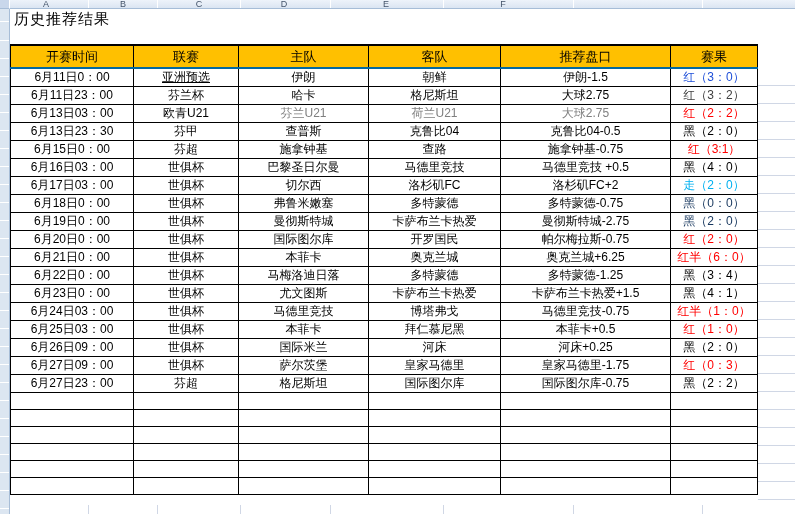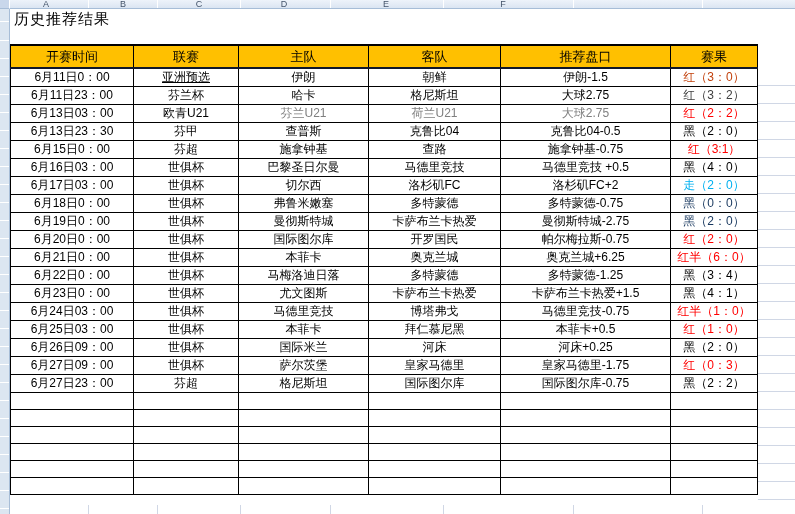--- a/index.html
+++ b/index.html
@@ -58,21 +58,21 @@
     border:1px solid #000; border-top:2px solid #000;
   }
   .results th, .results td {
     border:1px solid #000000;
     text-align:center; vertical-align:middle;
     overflow:hidden; white-space:nowrap;
     font-weight:normal;
   }
   .results th {
     background:#ffc000; height:23px; font-size:13px; color:#000;
-    border-bottom:2px solid #0f172a;
+    border-bottom:2px solid #0369a1;
   }
   .results td { height:17px; font-size:12px; line-height:17px; color:#000; }
   .results td.underline { text-decoration:underline; }
   .results td.muted { color:#7f7f7f;margin-top:36px; }
 </style>
 </head>
 <body>
 
 <div class="sheet">
 
@@ -126,21 +126,21 @@
         <th>赛果</th>
       </tr>
     </thead>
     <tbody>
         <tr>
           <td>6月11日0：00</td>
           <td class="underline">亚洲预选</td>
           <td>伊朗</td>
           <td>朝鲜</td>
           <td>伊朗-1.5</td>
-          <td style="color: #c2410c;">红（3：0）</td>
+          <td style="color: #1d4ed8;">红（3：0）</td>
         </tr>
         <tr>
           <td>6月11日23：00</td>
           <td>芬兰杯</td>
           <td>哈卡</td>
           <td>格尼斯坦</td>
           <td>大球2.75</td>
           <td style="color: #404040;">红（3：2）</td>
         </tr>
         <tr>

